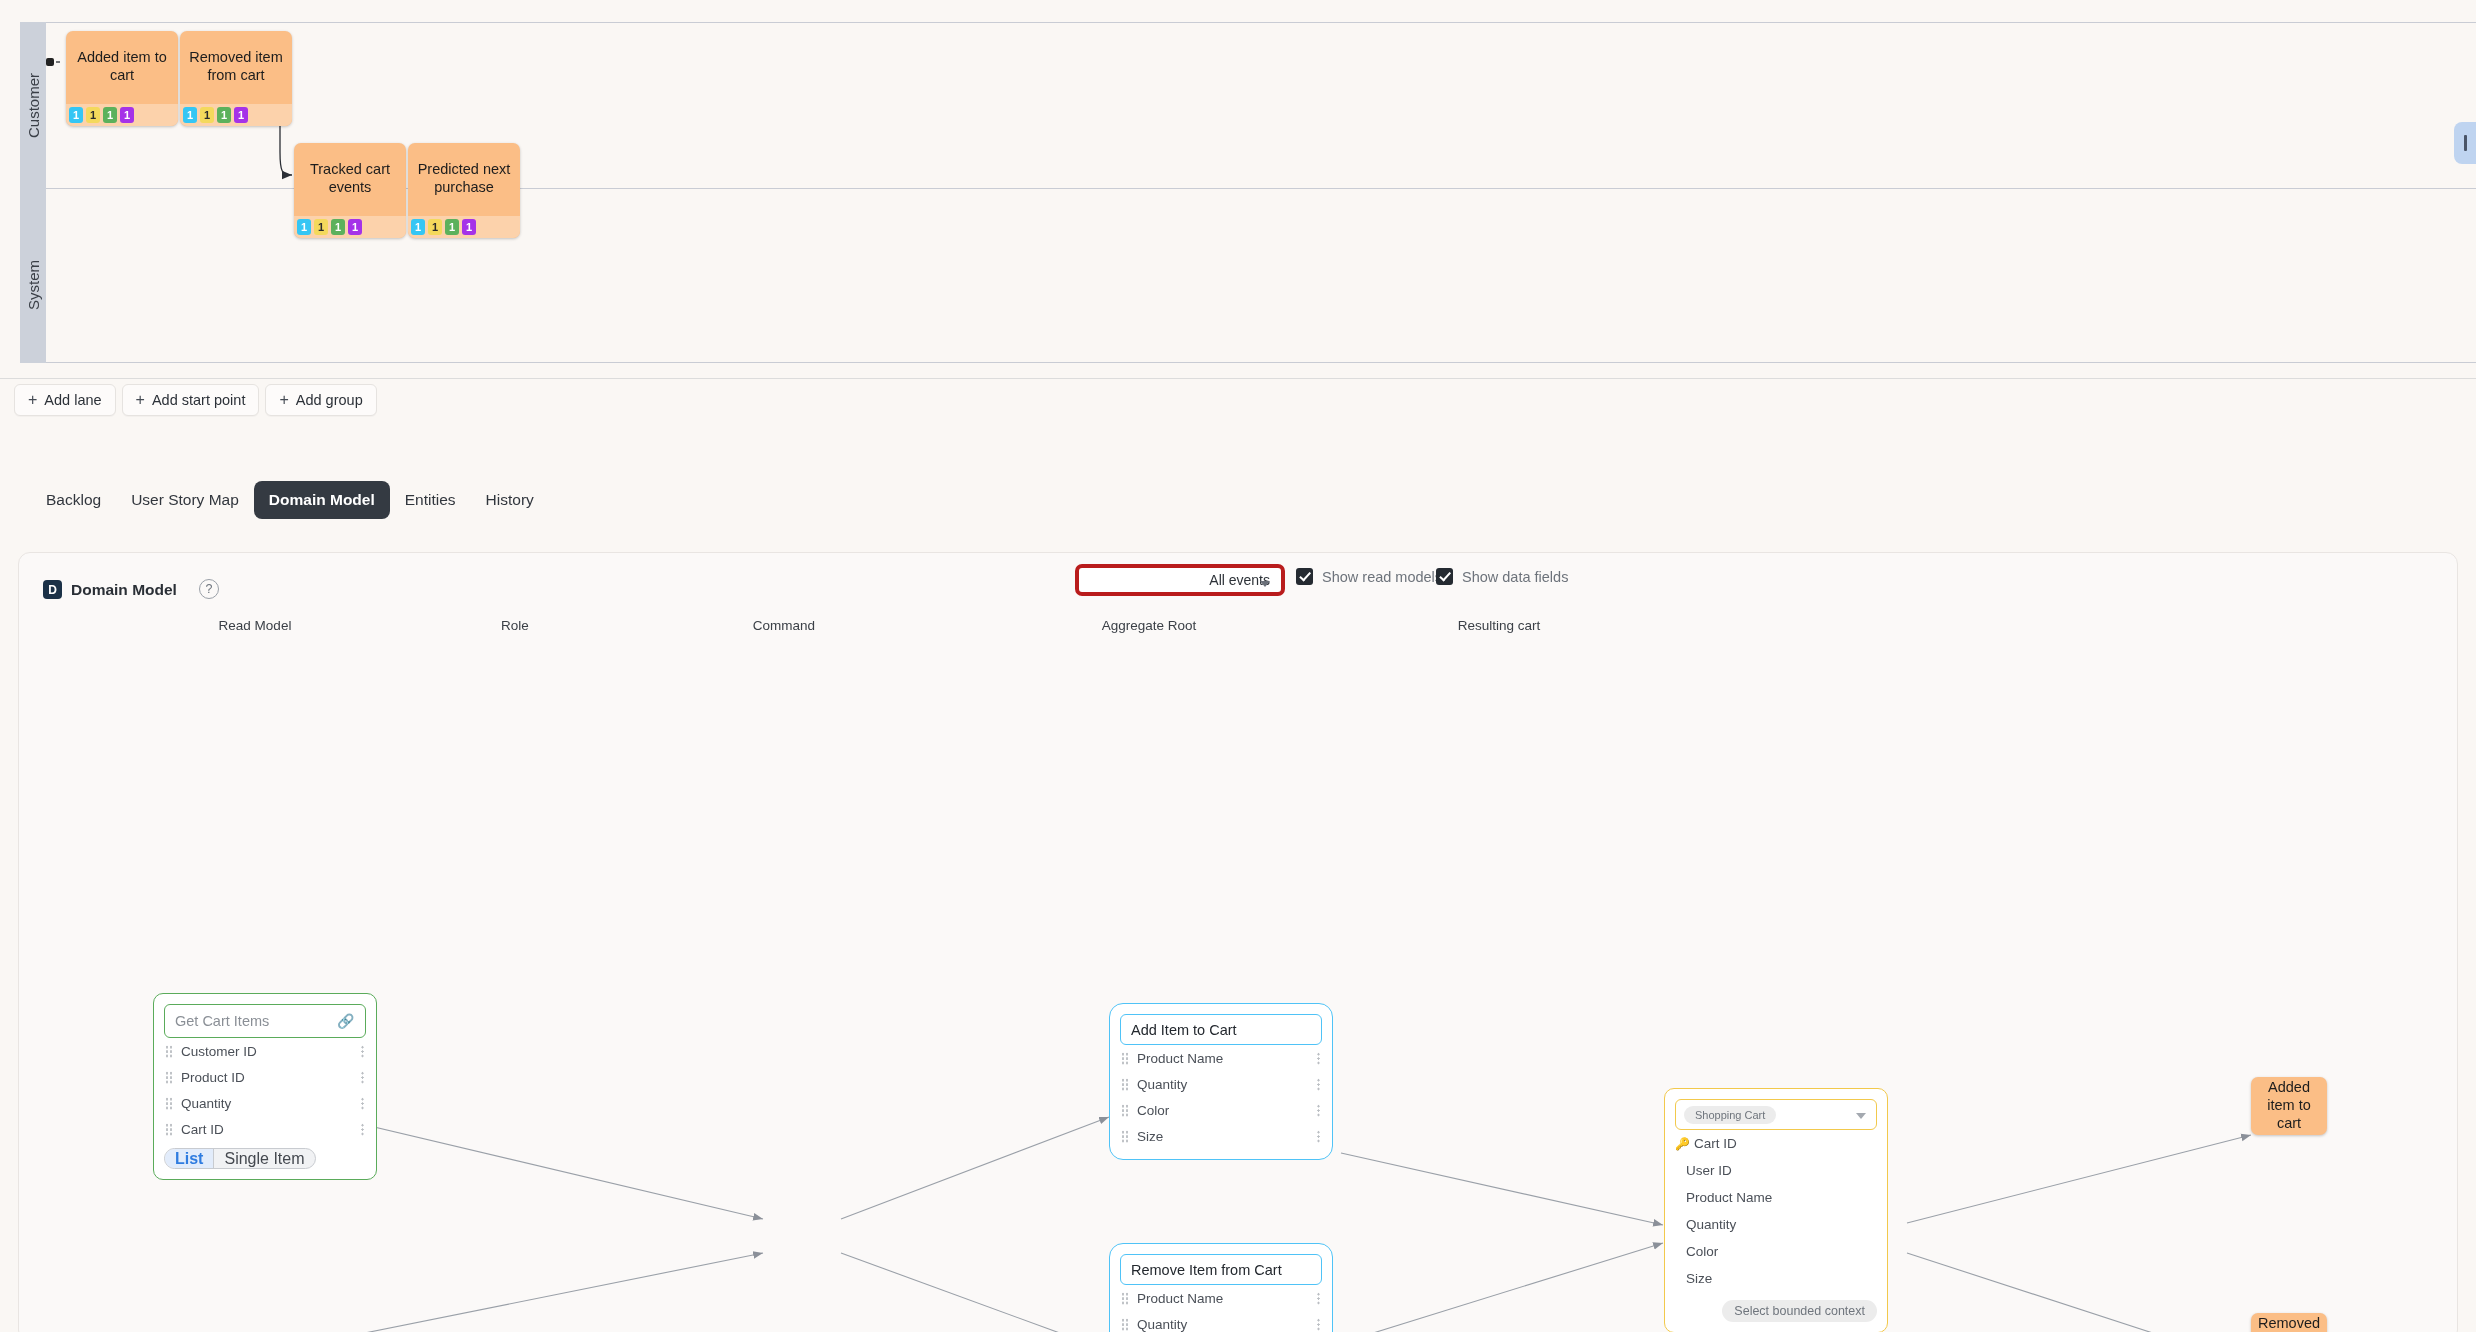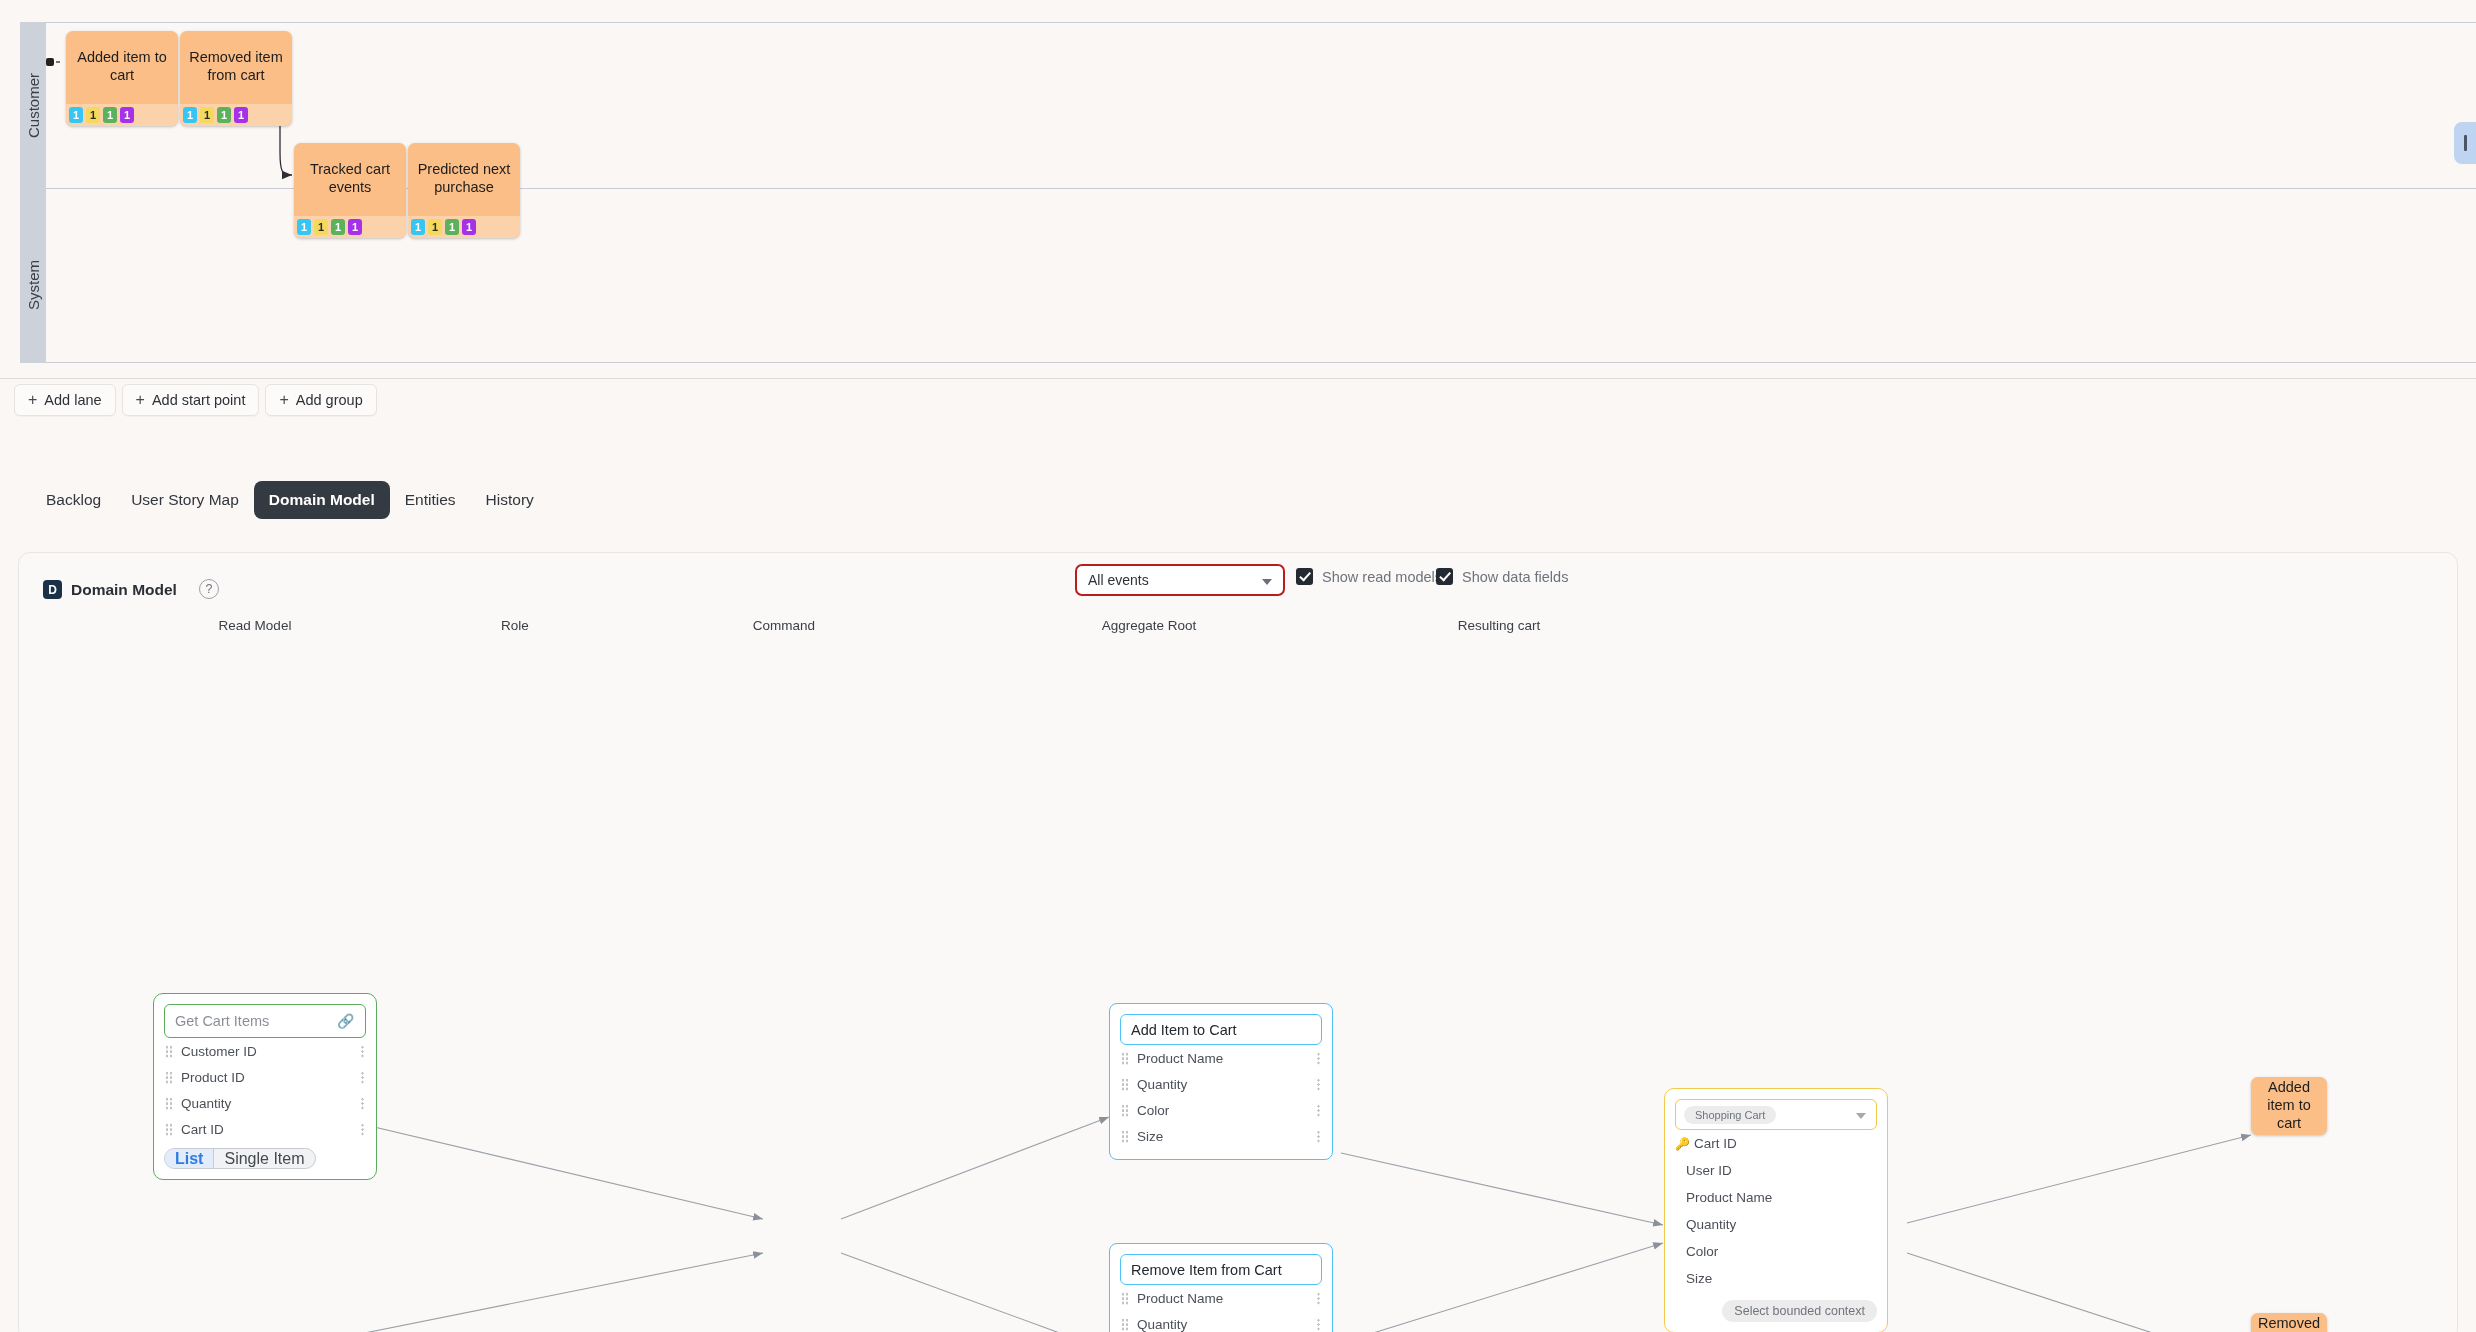--- a/index.html
+++ b/index.html
@@ -128,23 +128,23 @@
   }
   #dm-help {
     position: absolute; left: 180px; top: 26px; width: 20px; height: 20px;
     border: 1.3px solid #9aa0a8; border-radius: 50%;
     color: #6c737c; font-size: 12.5px; display: flex; align-items: center; justify-content: center;
     cursor: pointer;
   }
 
   #dm-select {
     position: absolute; left: 1056px; top: 11px; width: 210px; height: 32px;
-    background: #ffffff; border: 2px solid #b91c1c; border-radius: 7px;
+    background: #ffffff; border: 4px solid #b91c1c; border-radius: 7px;
     display: flex; align-items: center; padding: 0 11px;
-    font-size: 14px; color: #2d3238; cursor: pointer;
+    font-size: 14px; color: #2d3238; cursor: pointer; justify-content: flex-end;
   }
   #dm-select .caret {
     position: absolute; right: 11px; top: 13px;
     width: 0; height: 0; border-left: 5px solid transparent; border-right: 5px solid transparent;
     border-top: 6px solid #6a7079;
   }
   .dm-check {
     position: absolute; top: 15px; display: flex; align-items: center; gap: 9px;
     font-size: 14.5px; color: #6d737b; cursor: pointer;
   }
@@ -210,21 +210,21 @@
     color: #44484f; cursor: pointer;
   }
   .seg.on {
     background: #e2ecfb; color: #2f7ce0; border-right: 1px solid #c8cbd0;
     font-weight: 600;
   }
 
   
   .cmd-card {
     position: absolute; width: 224px;
-    background: #ffffff; border: 1.6px solid #4fc3f7; border-radius: 8px;
+    background: #ffffff; border: 1.6px solid #4fc3f7; border-radius: 14px;
     padding: 10px;
   }
   .cmd-name {
     height: 31px; border: 1.3px solid #4fc3f7; border-radius: 6px;
     display: flex; align-items: center; padding: 0 10px;
     font-size: 14.5px; color: #23282e;
   }
 
   
   .agg-card {

